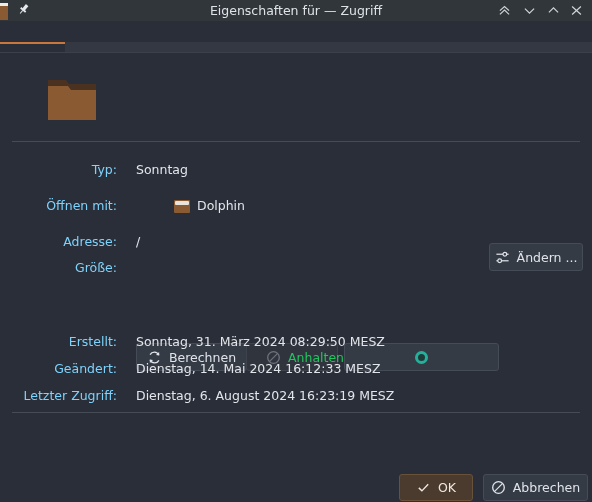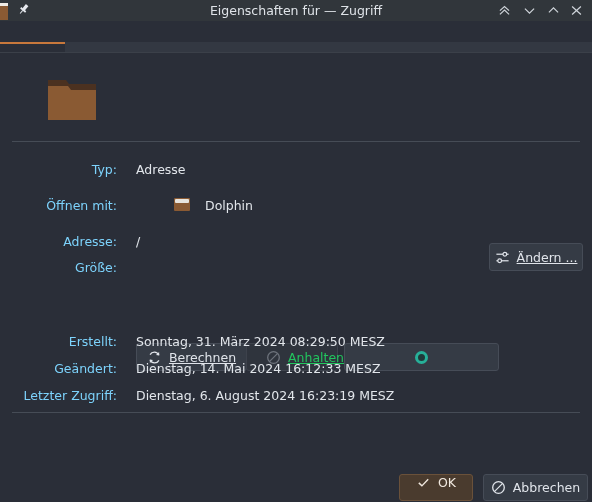--- a/index.html
+++ b/index.html
@@ -158,21 +158,21 @@
     position: absolute;
     left: 136px;
     font-size: 12.5px;
     color: #e2e6eb;
     white-space: nowrap;
   }
 
   #lbl-typ    { left: 0px; top: 109px; }
   #val-typ    { top: 109px; }
   #lbl-oeffnen{ left: 0px; top: 145px; }
-  #val-oeffnen{ top: 145px; left: 136px; display: flex; align-items: flex-start; gap: 15px; padding-left: 38px; }
+  #val-oeffnen{ top: 145px; left: 136px; display: flex; align-items: flex-end; gap: 7px; padding-left: 38px; }
   #lbl-adresse{ left: 0px; top: 181px; }
   #val-adresse{ top: 181px; }
   #lbl-groesse{ left: 0px; top: 207px; }
 
   #lbl-erstellt { left: 0px; top: 281px; }
   #val-erstellt { top: 281px; }
   #lbl-geaendert{ left: 0px; top: 308px; }
   #val-geaendert{ top: 308px; }
   #lbl-zugriff  { left: 0px; top: 335px; }
   #val-zugriff  { top: 335px; }
@@ -204,21 +204,20 @@
     border-radius: 3px;
     color: #e0e4ea;
     font-size: 12.5px;
     font-family: "DejaVu Sans", "Liberation Sans", sans-serif;
     display: flex;
     align-items: center;
     justify-content: center;
     gap: 7px;
     white-space: nowrap;
     padding: 0 10px;
-    text-decoration: underline;
   }
   .btn.disabled {
     color: #22c55e;
     background: #2f343d;
     border-color: #3d424c;
     padding-left: 36px;
   }
 
   #btn-aendern {
     left: 489px; top: 190px;
@@ -296,21 +295,21 @@
   #btn-ok {
     position: absolute;
     box-sizing: border-box;
     left: 399px; top: 4px;
     width: 74px; height: 27px;
     background: #4a3b2e;
     border: 1px solid #6a513a;
     border-radius: 3px;
     color: #f0e8df;
     font-size: 12.5px;
-    display: flex; align-items: flex-start; justify-content: center; gap: 7px;
+    display: flex; align-items: center; justify-content: center; gap: 7px;
   }
   #btn-abbrechen {
     position: absolute;
     box-sizing: border-box;
     left: 483px; top: 4px;
     width: 105px; height: 27px;
     background: #353b45;
     border: 1px solid #464c57;
     border-radius: 3px;
     color: #e0e4ea;
@@ -371,21 +370,21 @@
     <div id="folder-icon">
       <svg width="48" height="42" viewBox="0 0 48 42" aria-hidden="true">
         <path d="M0 2 H18 L21 6 H48 V14 H0 Z" fill="#4b3120"></path>
         <path d="M0 8 H20 L23 12 H48 V42 H0 Z" fill="#8a5a33"></path>
       </svg>
     </div>
   </div>
   <div class="sep" id="sep-top"></div>
 
   <div class="row-label" id="lbl-typ">Typ:</div>
-  <div class="row-value" id="val-typ">Adresse</div>
+  <div class="row-value" id="val-typ">Sonntag</div>
 
   <div class="row-label" id="lbl-oeffnen">Öffnen mit:</div>
   <div class="row-value" id="val-oeffnen">
     <span class="dolphin-mini"></span>
     <span>Dolphin</span>
   </div>
 
   <div class="row-label" id="lbl-adresse">Adresse:</div>
   <div class="row-value" id="val-adresse">/</div>
 

